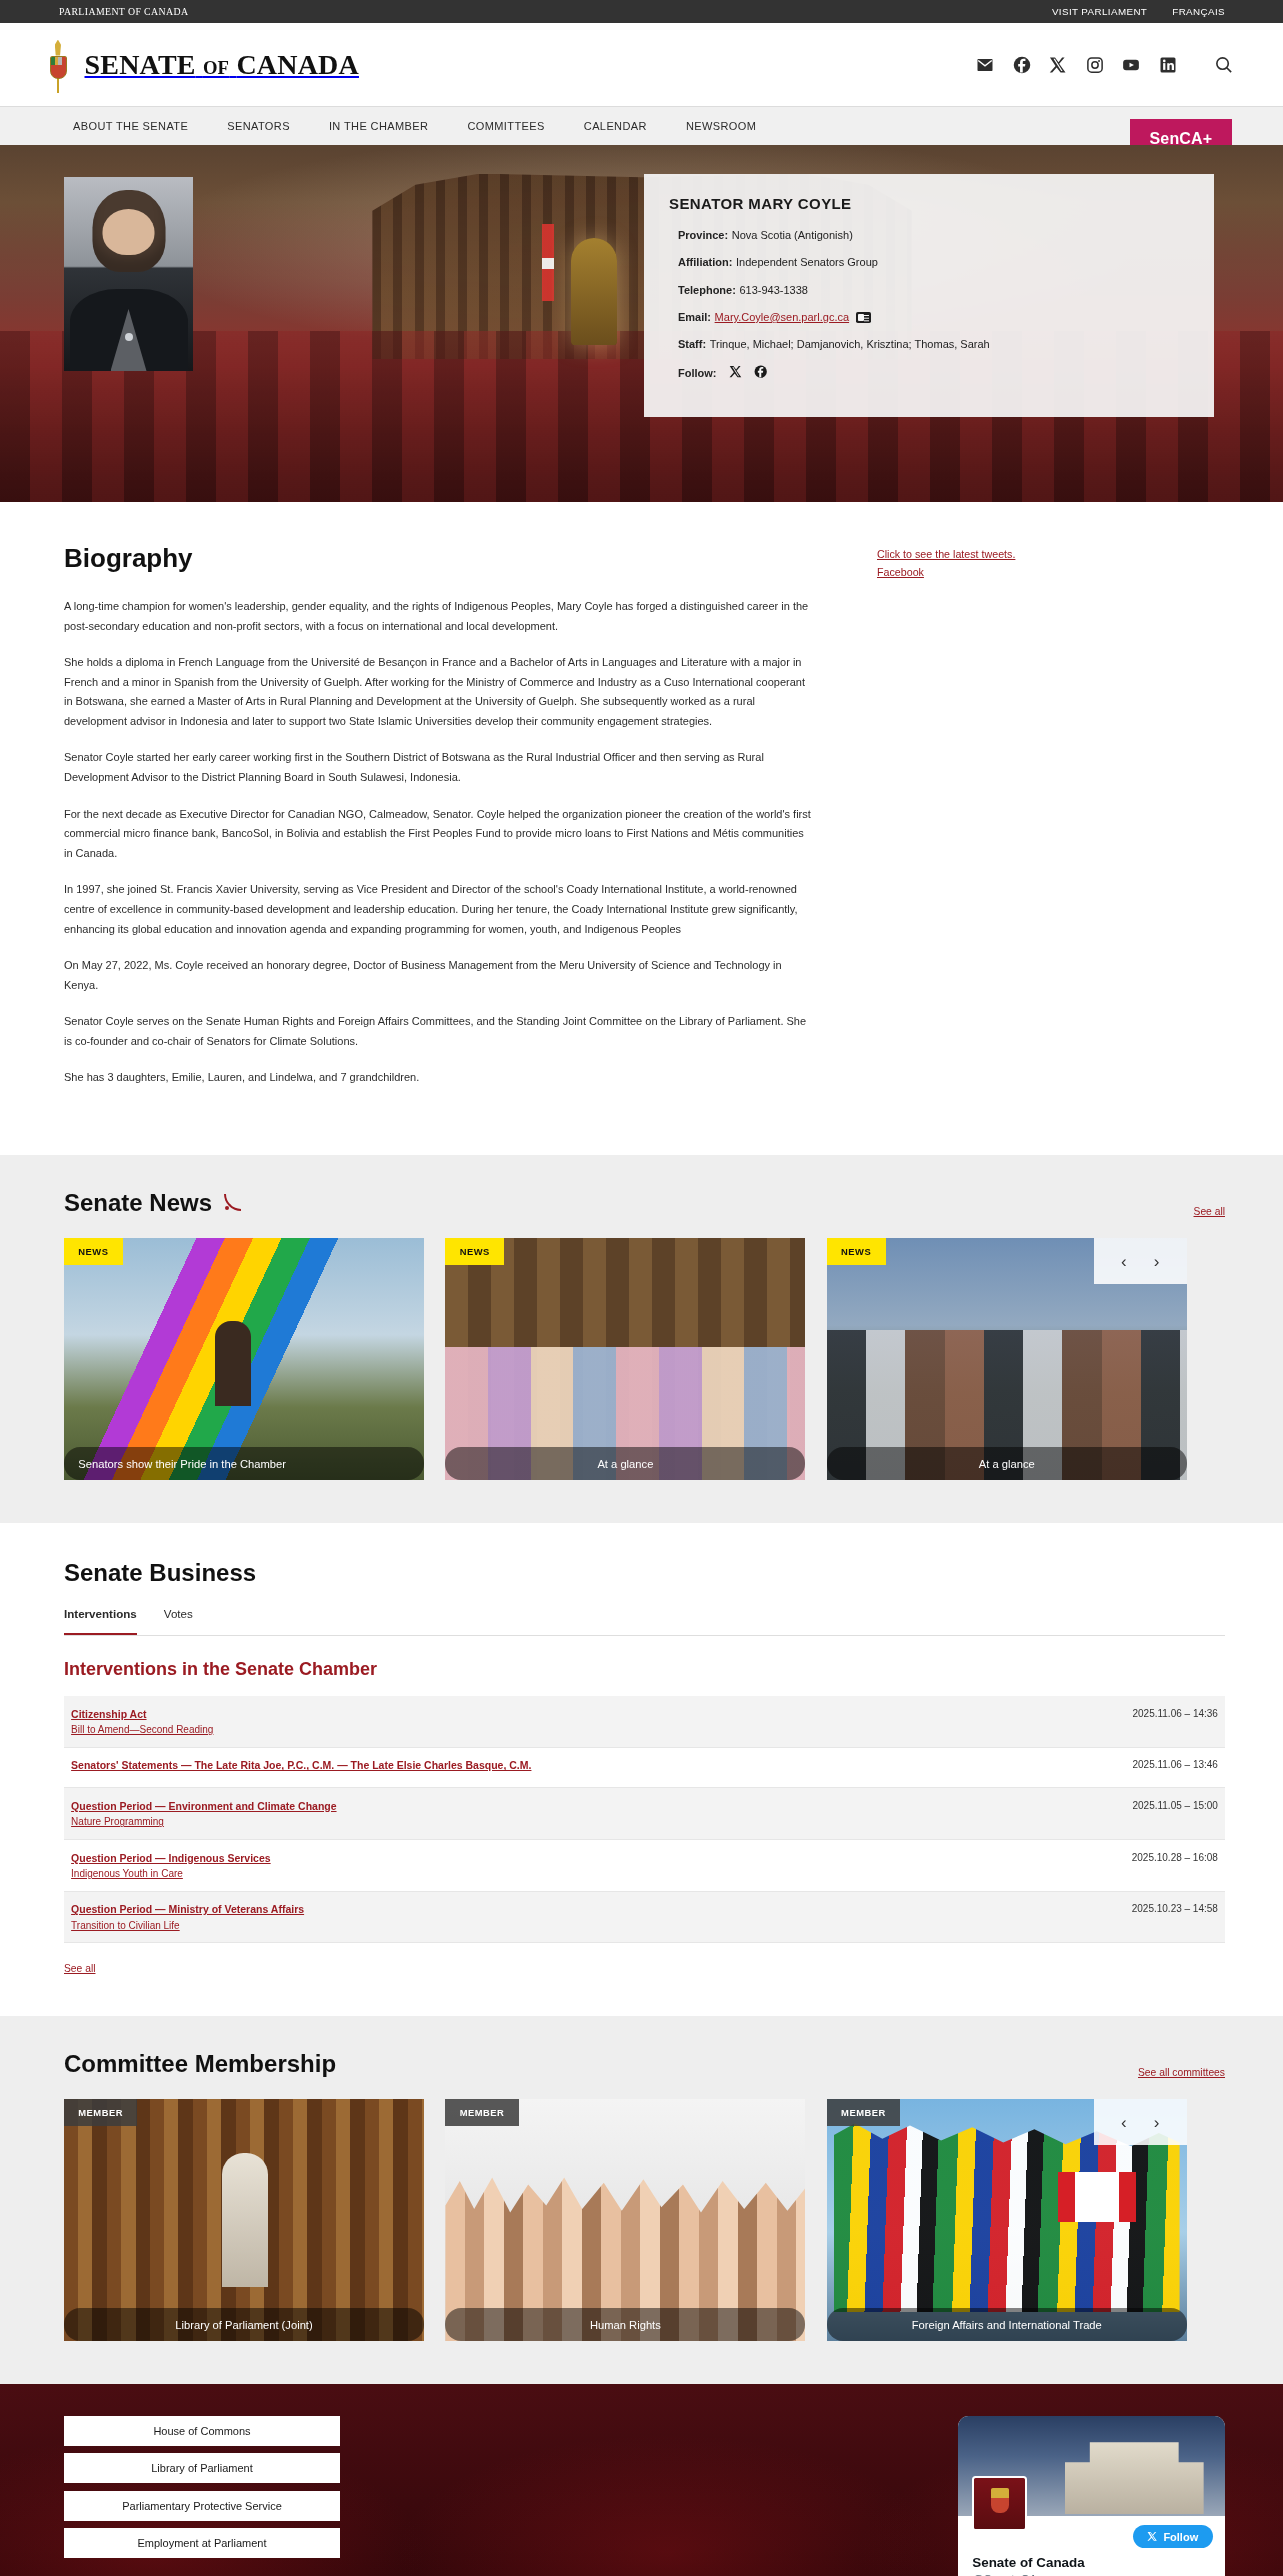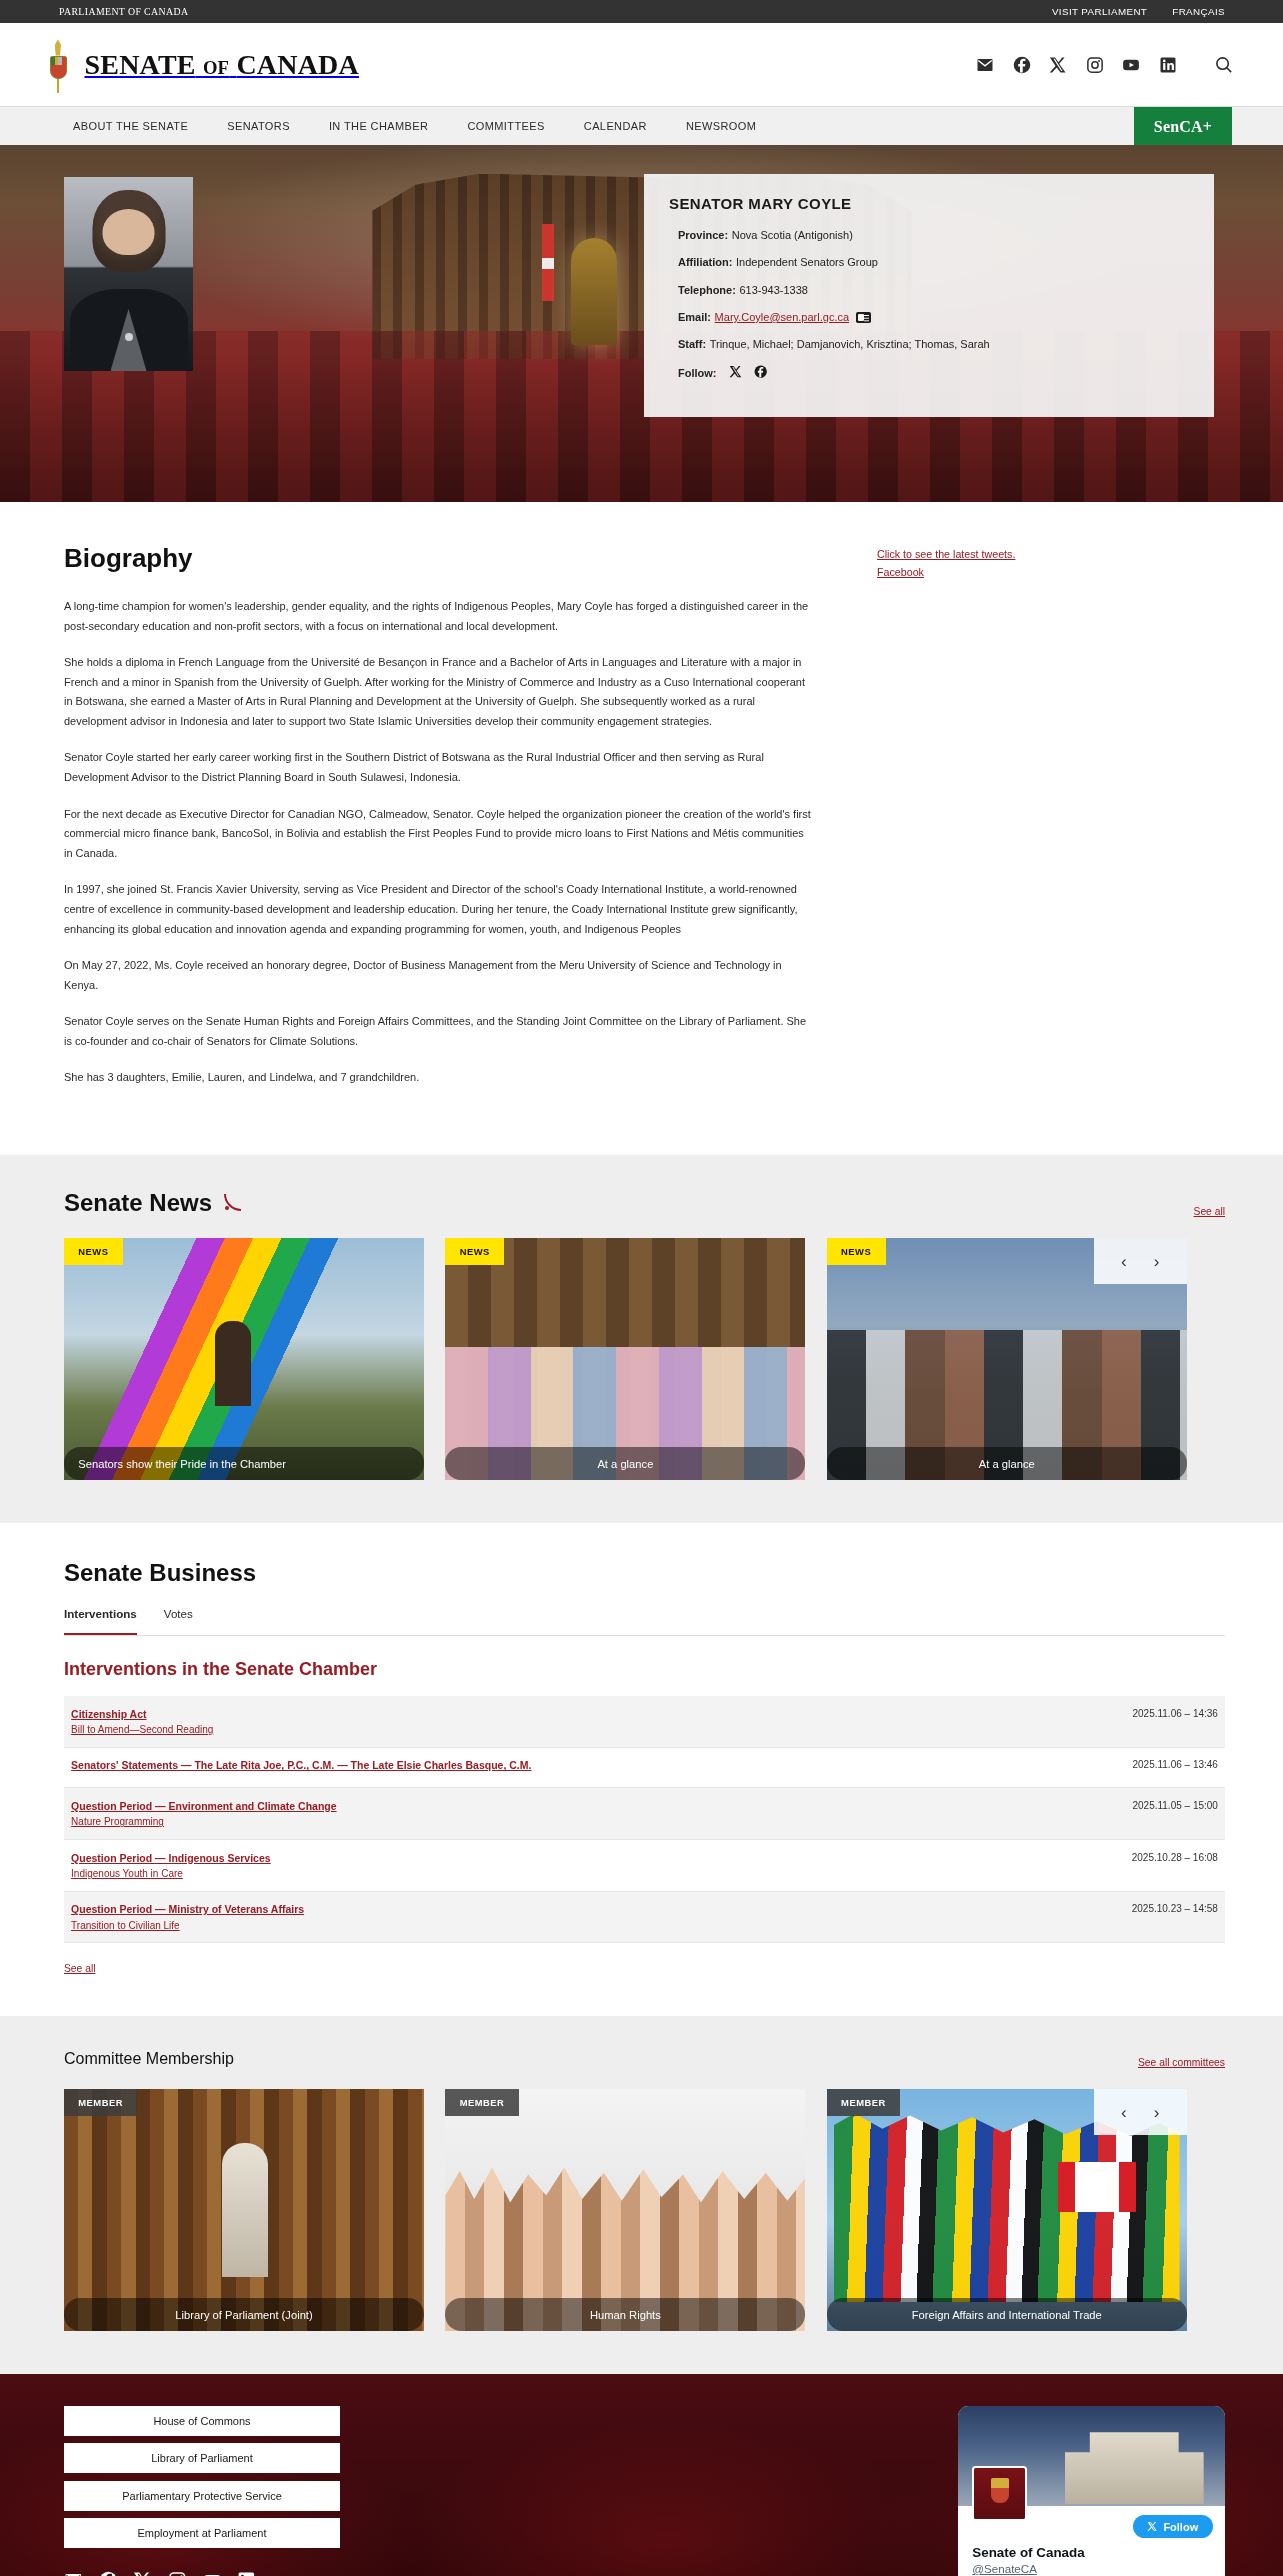--- a/index.html
+++ b/index.html
@@ -99,31 +99,30 @@
   .mainnav a {
     font-size: 11px;
     letter-spacing: 0.4px;
     color: #2b2b2b;
     text-decoration: none;
     margin-right: 39px;
     font-weight: 500;
   }
   .senca {
     position: absolute;
-    right: 52px; top: 0;
+    right: 52px; top: 12px;
     height: 39px;
     min-width: 98px;
-    background: #15803d;
+    background: #be185d;
     color: #fff;
     display: flex; align-items: center; justify-content: center;
     font-size: 16px;
     font-weight: bold;
     padding: 0 19.6px;
     letter-spacing: 0.2px;
-    font-family: Liberation Serif, serif;
   }
 
   
   .hero {
     position: relative;
     height: 357px;
     overflow: hidden;
     background: #86efac;
   }
   .hero-bg {
@@ -444,21 +443,21 @@
     color: #9b1b22;
     font-size: 10.3px;
     text-decoration: underline;
   }
 
   
   .comm {
     background: #eeeeee;
     padding: 34px 59px 43px 64px;
   }
-  .comm h2 { font-size: 16px; font-weight: normal; color: #111; }
+  .comm h2 { font-size: 24px; font-weight: bold; color: #111; }
   .badge-grey {
     position: absolute; left: 0; top: 0;
     background: rgba(60,60,60,.86);
     color: #fff;
     font-size: 9.4px;
     font-weight: bold;
     letter-spacing: 0.5px;
     padding: 8px 14.3px;
     z-index: 3;
   }

